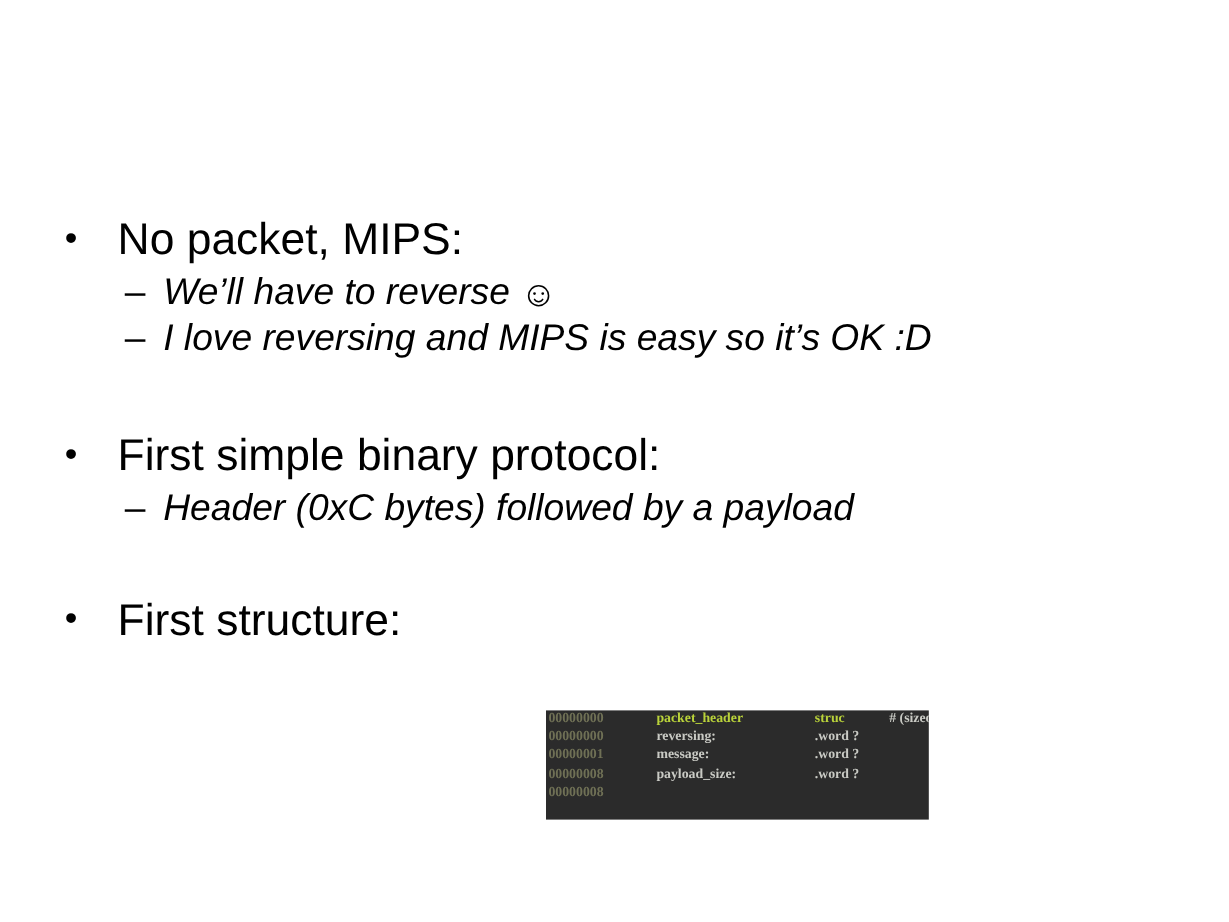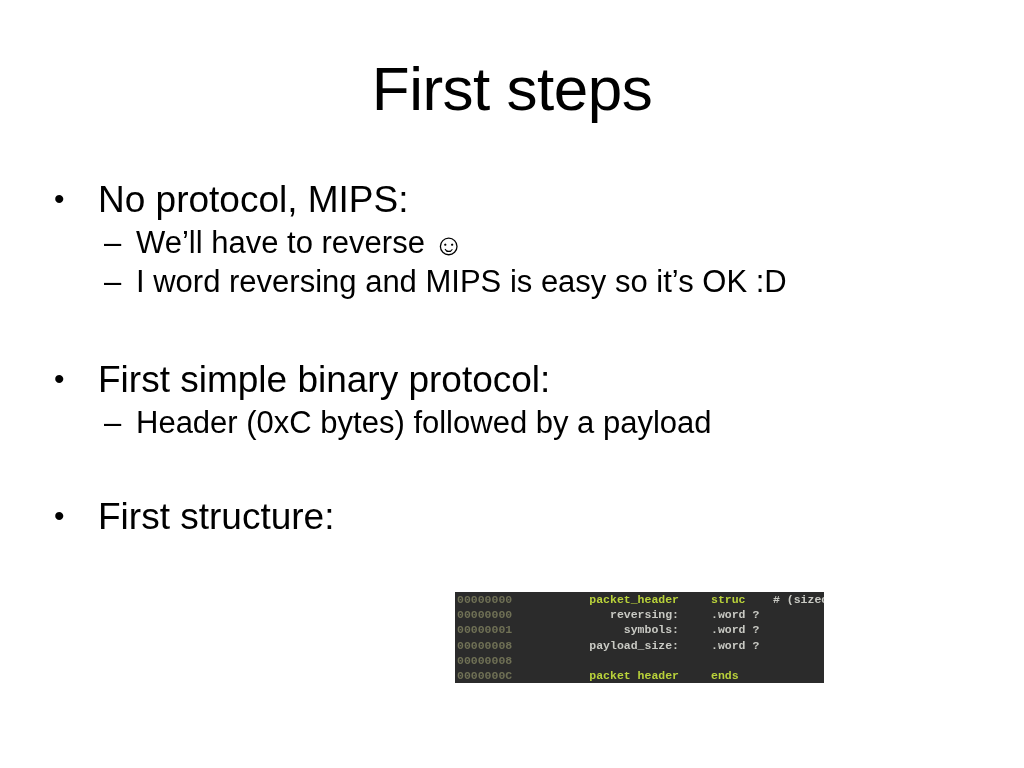--- a/index.html
+++ b/index.html
@@ -80,93 +80,91 @@
   .lvl2 .marker {
     width: 32px;
     flex: 0 0 32px;
     text-align: left;
     font-size: 31px;
     color: #000000;
   }
   .lvl2 .btext {
     flex: 1 1 auto;
     white-space: nowrap;
+    font-style: italic;
   }
 
   .smiley {
     font-size: 30px;
     line-height: 1;
     vertical-align: -2px;
   }
 
   .spacer-lg { height: 56px; }
   .spacer-md { height: 52px; }
 
   
   .code-block {
     position: absolute;
     left: 455px;
     top: 592px;
-    width: 369px;
+    width: 319px;
     height: 91px;
     background: #2b2b2b;
-    font-family: Liberation Mono, monospace;
+    font-family: Liberation Serif, serif;
     font-size: 11.5px;
     line-height: 15.2px;
     font-weight: bold;
     padding: 0;
     overflow: hidden;
     box-sizing: border-box;
   }
   .code-line {
     display: flex;
     height: 15.2px;
     white-space: pre;
     padding-left: 2px;
   }
   .c-addr {
     color: #6f7055;
     flex: 0 0 90px;
   }
   .c-name {
     flex: 0 0 132px;
-    text-align: right;
   }
   .c-kw {
     flex: 0 0 62px;
-    margin-left: 32px;
   }
   .c-cmt {
     flex: 1 1 auto;
   }
   .green { color: #b9d23a; }
   .grey  { color: #c9cac4; }
 </style>
 </head>
 <body>
 
 <div id="slide">
 
-  <div class="slide-title">First steps</div>
 
   <div class="body-list">
 
     <div class="bullet-row lvl1">
       <span class="marker">•</span>
-      <span class="btext">No protocol, MIPS:</span>
+      <span class="btext">No packet, MIPS:</span>
     </div>
 
     <div class="bullet-row lvl2">
       <span class="marker">–</span>
       <span class="btext"><span>We’ll have to reverse </span><span class="smiley">☺</span></span>
     </div>
 
     <div class="bullet-row lvl2">
       <span class="marker">–</span>
-      <span class="btext">I word reversing and MIPS is easy so it’s OK :D</span>
+      <span class="btext">I love reversing and MIPS is easy so it’s OK :D</span>
     </div>
 
     <div class="spacer-lg"></div>
 
     <div class="bullet-row lvl1">
       <span class="marker">•</span>
       <span class="btext">First simple binary protocol:</span>
     </div>
 
     <div class="bullet-row lvl2">
@@ -194,41 +192,35 @@
 
     <div class="code-line">
       <span class="c-addr">00000000</span>
       <span class="c-name grey">reversing:</span>
       <span class="c-kw grey">.word ?</span>
       <span class="c-cmt grey"></span>
     </div>
 
     <div class="code-line">
       <span class="c-addr">00000001</span>
-      <span class="c-name grey">symbols:</span>
+      <span class="c-name grey">message:</span>
       <span class="c-kw grey">.word ?</span>
       <span class="c-cmt grey"></span>
     </div>
 
     <div class="code-line">
       <span class="c-addr">00000008</span>
       <span class="c-name grey">payload_size:</span>
       <span class="c-kw grey">.word ?</span>
       <span class="c-cmt grey"></span>
     </div>
 
     <div class="code-line">
       <span class="c-addr">00000008</span>
       <span class="c-name grey"></span>
       <span class="c-kw grey"></span>
       <span class="c-cmt grey"></span>
     </div>
 
-    <div class="code-line">
-      <span class="c-addr">0000000C</span>
-      <span class="c-name green">packet header</span>
-      <span class="c-kw green">ends</span>
-      <span class="c-cmt grey"></span>
-    </div>
 
   </div>
 
 </div>
 
 </body></html>

